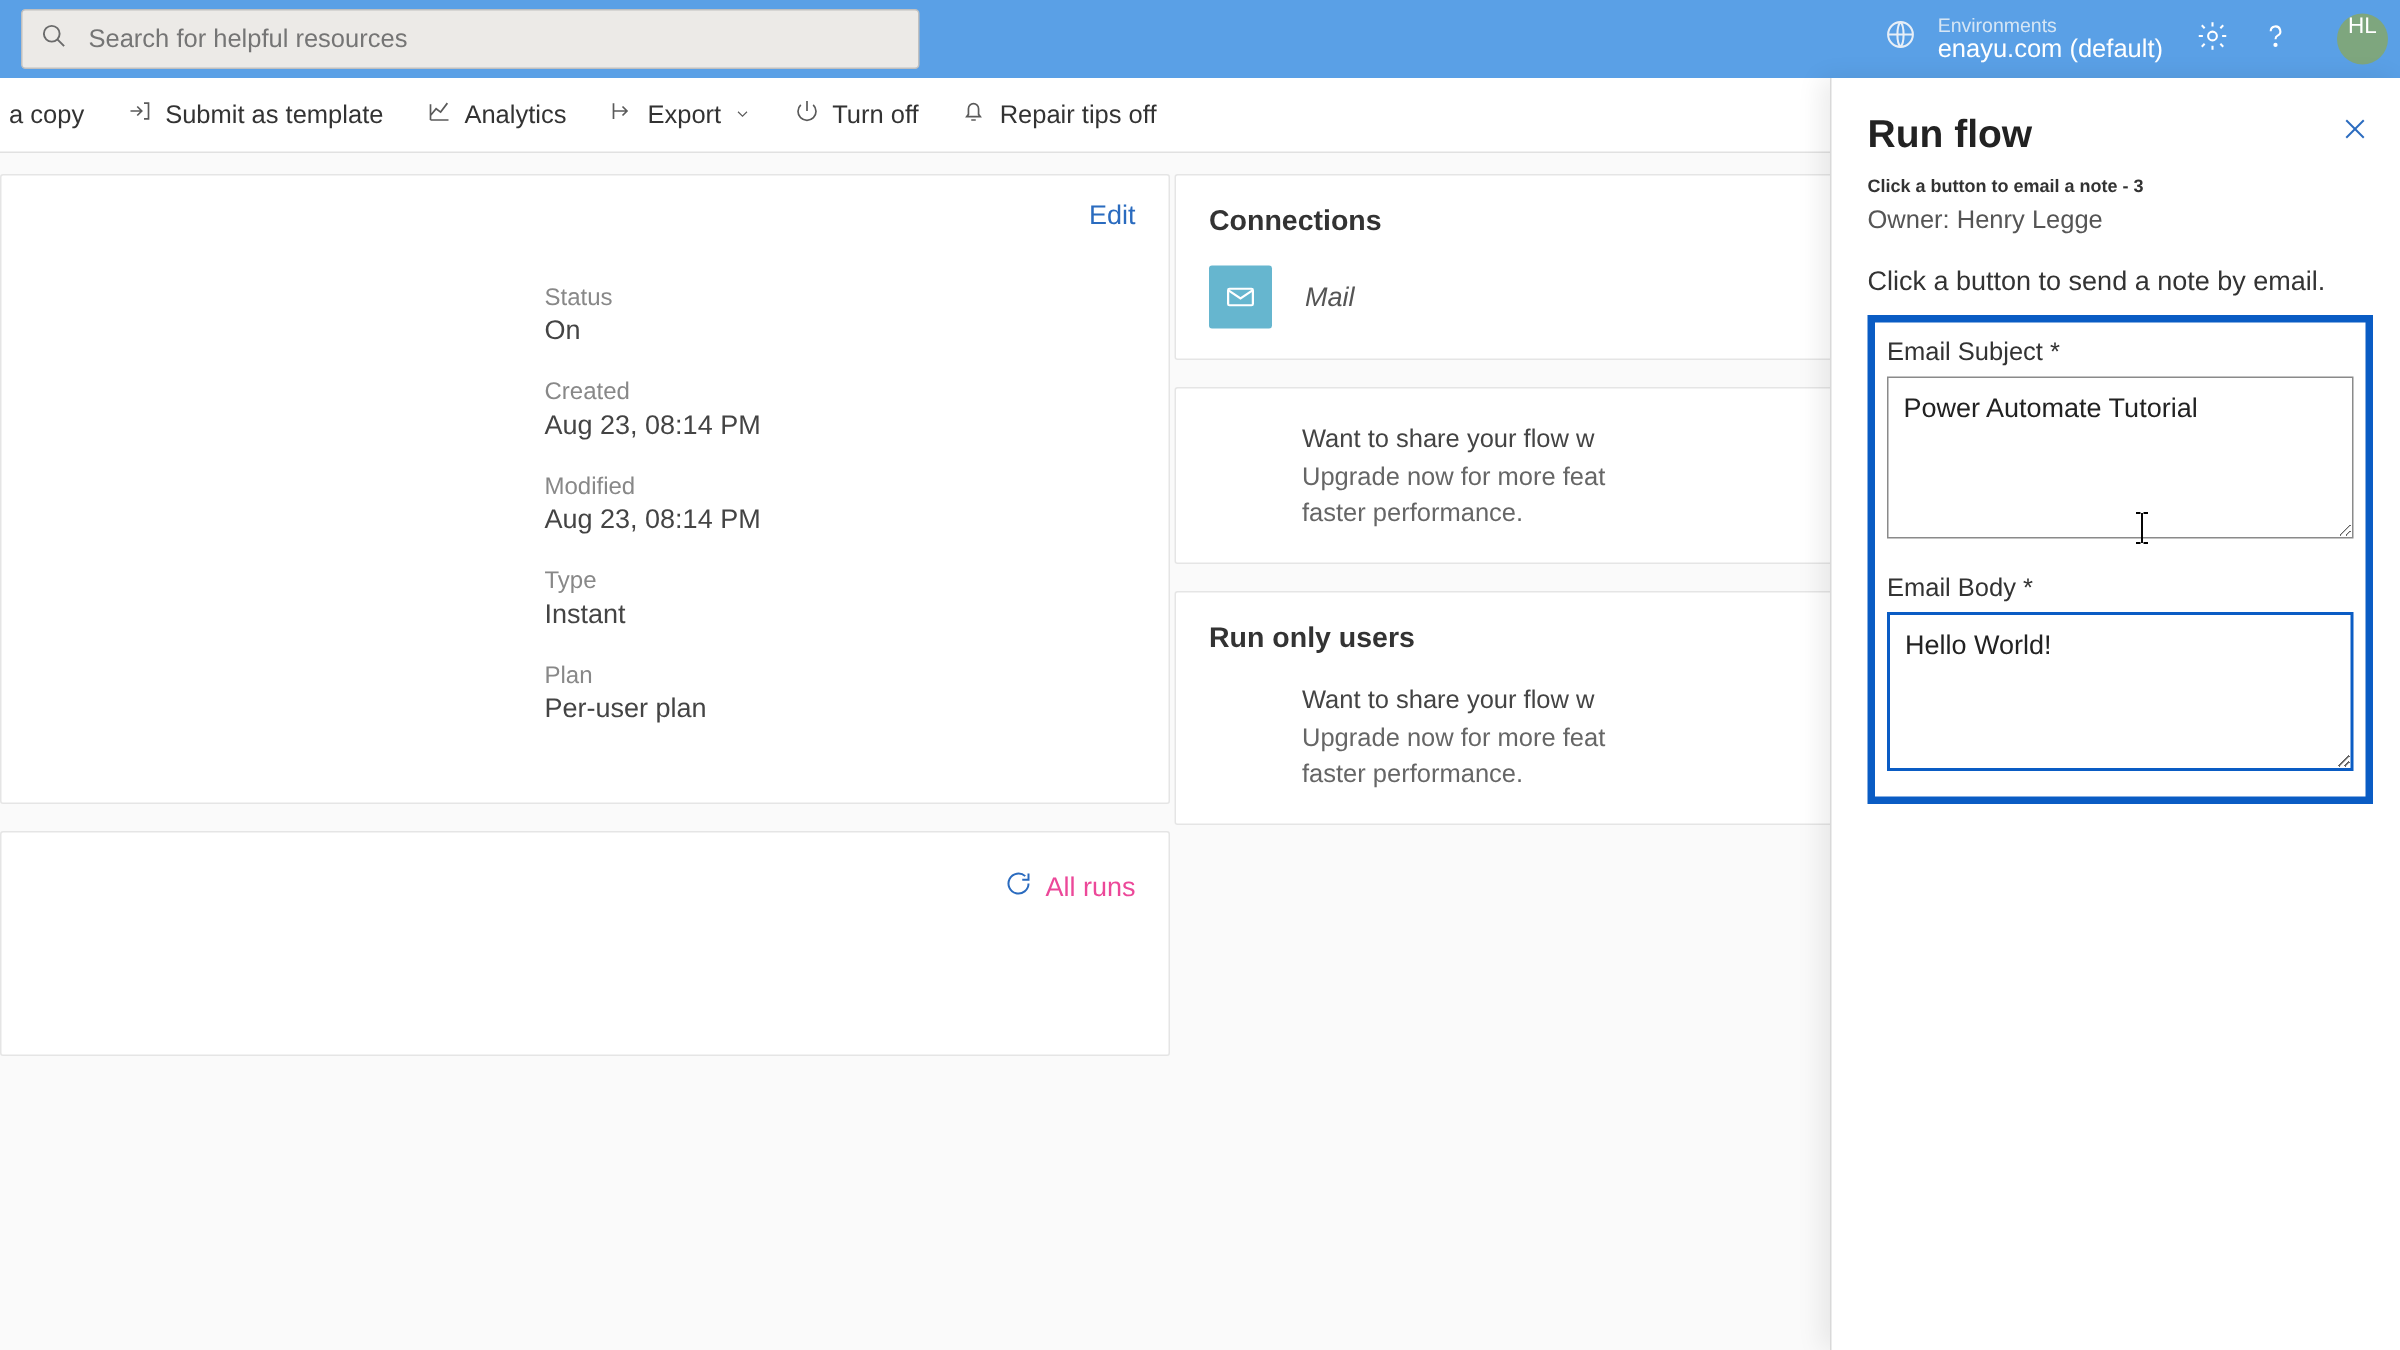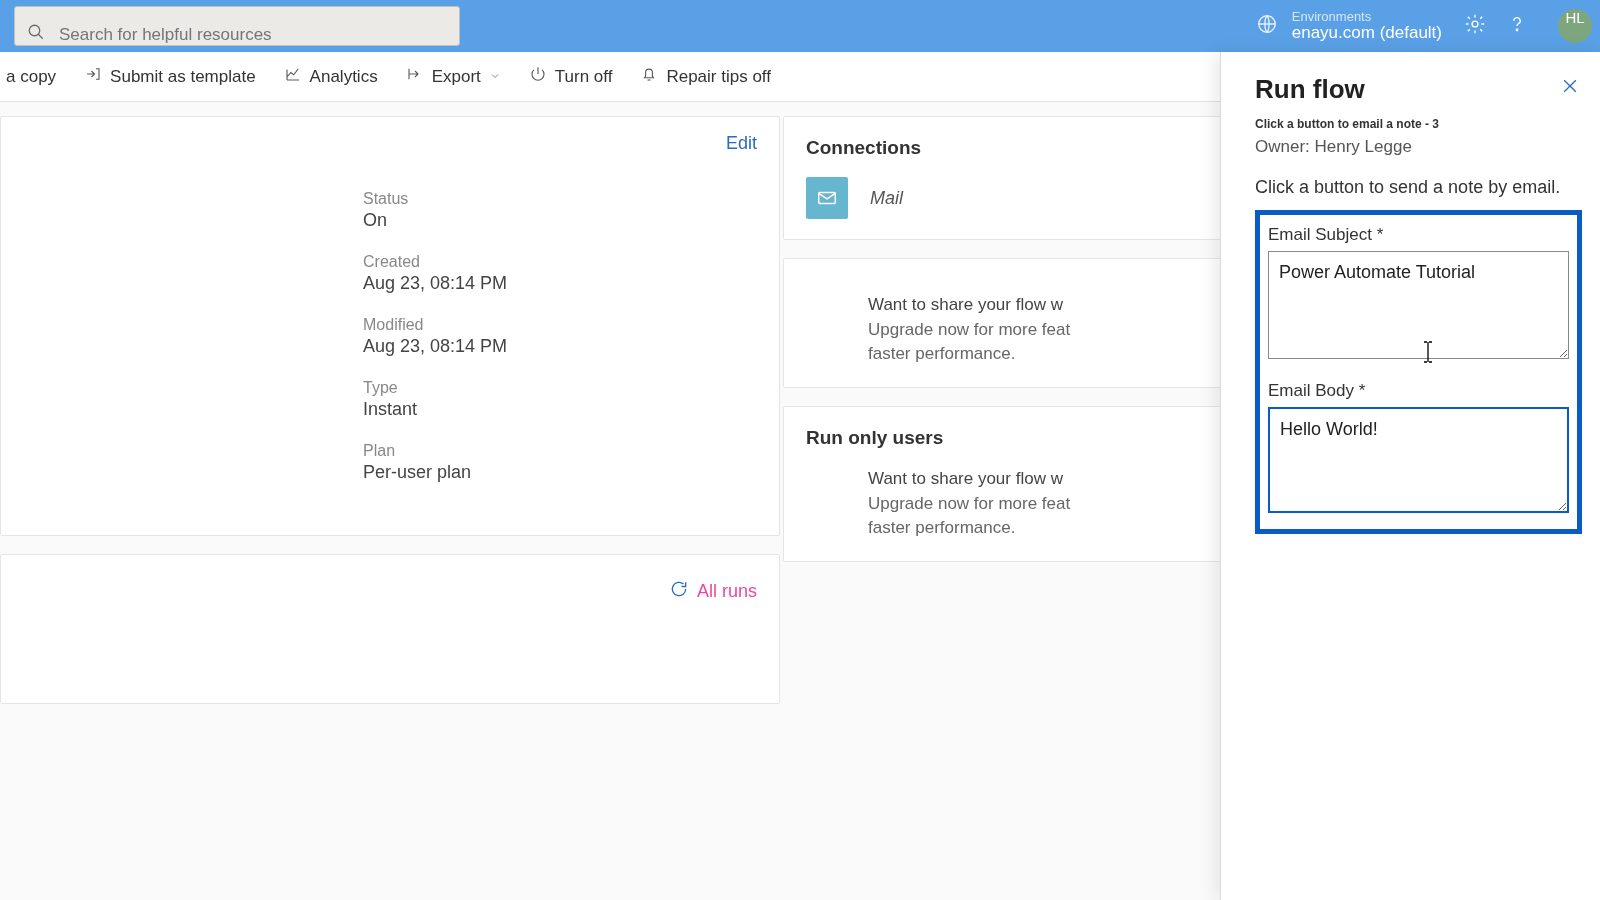--- a/index.html
+++ b/index.html
@@ -8,26 +8,26 @@
   
   .header {
     height: 52px;
     background: #5aa0e6;
     display: flex;
     align-items: center;
     padding: 0 8px;
   }
   .search-wrap {
     display: flex;
-    align-items: flex-end;
+    align-items: center;
     background: #eceae7;
     border: 1px solid #c0c0c0;
     border-radius: 3px;
     height: 40px;
-    width: 446px;
+    width: 599px;
     padding: 0 12px;
     margin-left: 6px;
   }
   .search-wrap svg { width: 18px; height: 18px; fill: none; stroke: #6b6b6b; stroke-width: 1.7; flex: 0 0 auto; }
   .search-input {
     border: none; background: transparent; outline: none;
     font-size: 17px; color: #6b6b6b; margin-left: 14px; width: 100%;
   }
   .header-spacer { flex: 1; }
   .env-block { display: flex; align-items: center; gap: 14px; margin-right: 12px; }
@@ -93,36 +93,36 @@
   .side-card { padding: 20px 22px; }
   .side-title { font-size: 19px; font-weight: 600; color: #333; margin-bottom: 18px; }
   .conn-row { display: flex; align-items: center; gap: 22px; }
   .conn-icon {
     width: 42px; height: 42px; background: #66b6cf; border-radius: 2px;
     display: flex; align-items: center; justify-content: center;
   }
   .conn-icon svg { width: 22px; height: 22px; stroke: #fff; fill: #fff; stroke-width: 0; }
   .conn-label { font-size: 18px; color: #555; font-style: italic; }
 
-  .share-block { display: flex; gap: 20px; margin-top: 14px; }
+  .share-block { display: flex; gap: 20px; margin-top: 2px; }
   .share-icon { width: 42px; height: 42px; flex: 0 0 42px; }
   .share-text { font-size: 17px; color: #666; line-height: 1.45; }
   .share-text .lead { color: #444; }
 
   
   .panel {
     position: absolute;
     top: 52px;
     right: 0;
     width: 380px;
     height: calc(900px - 52px);
     background: #ffffff;
     border-left: 1px solid #d9d9d9;
     box-shadow: -6px 0 16px rgba(0,0,0,0.08);
-    padding: 22px 18px 18px 34px;
+    padding: 22px 18px 18px 24px;
     overflow: hidden;
   }
   .panel-head { display: flex; justify-content: space-between; align-items: flex-start; }
   .panel-title { font-size: 26px; font-weight: 700; color: #222; }
   .panel-close { cursor: pointer; padding: 2px; }
   .panel-close svg { width: 20px; height: 20px; stroke: #2a6bbf; stroke-width: 1.6; fill: none; }
   .panel-sub { font-size: 12px; font-weight: 600; color: #333; margin-top: 12px; }
   .panel-owner { font-size: 17px; color: #555; margin-top: 6px; }
   .panel-desc { font-size: 18px; color: #333; margin-top: 20px; }
 

